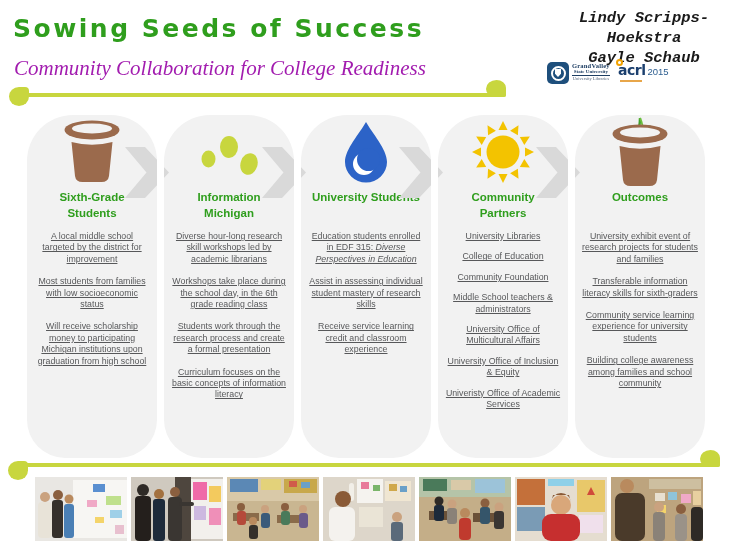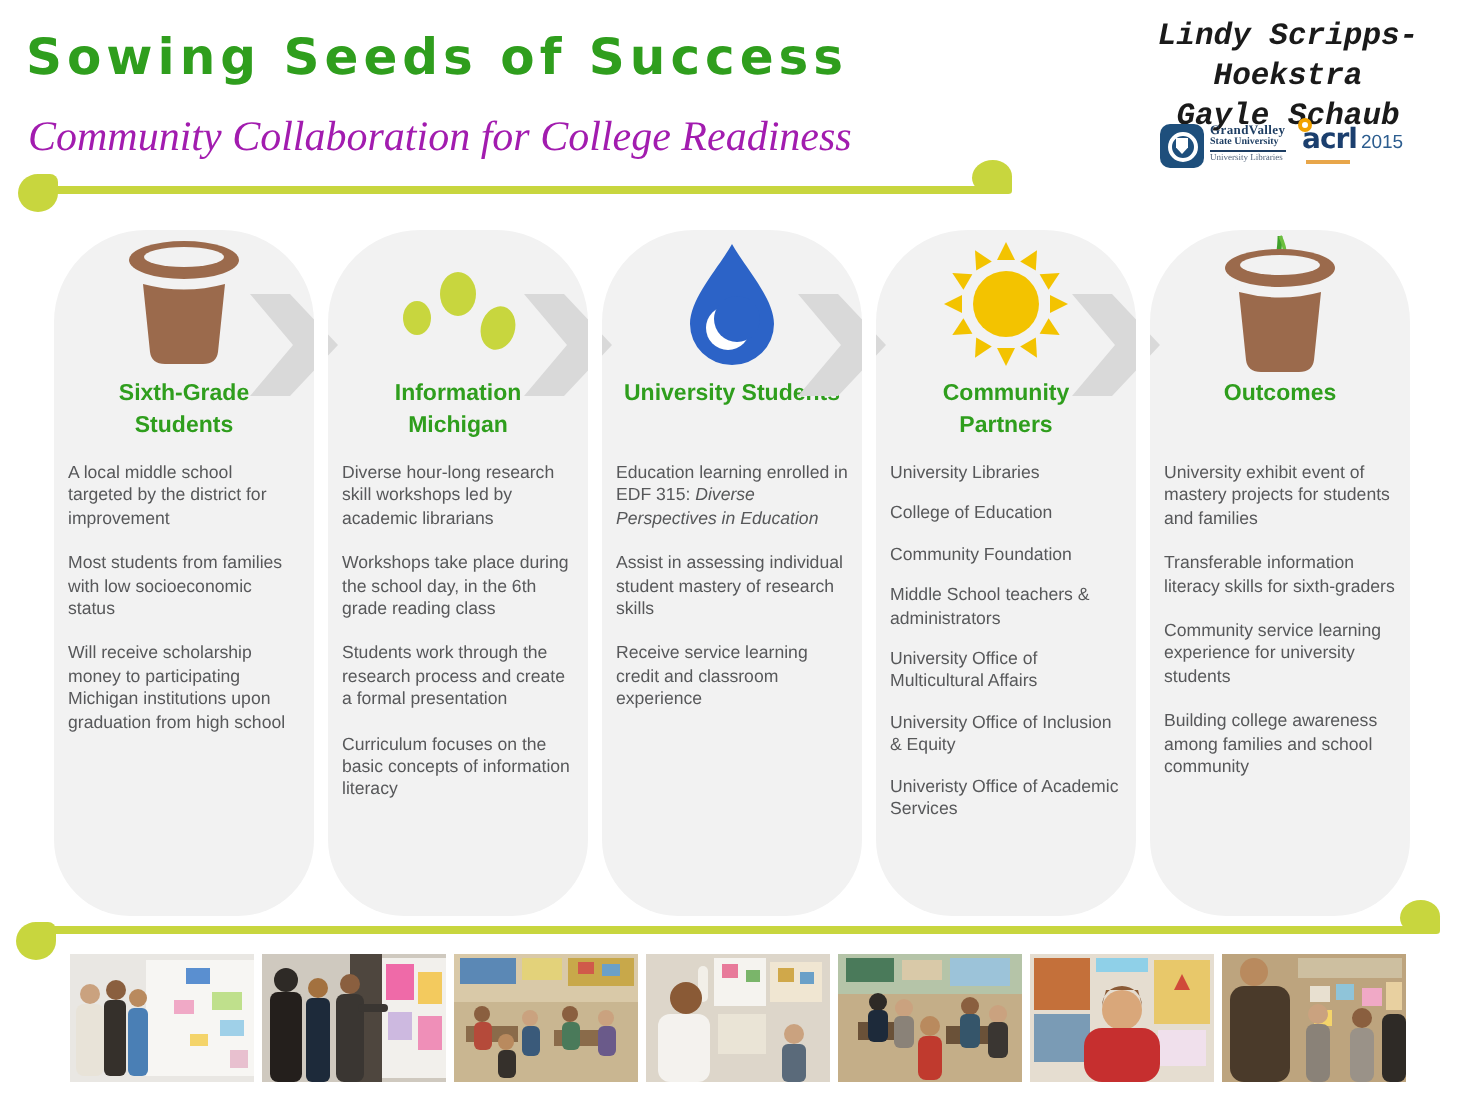--- a/index.html
+++ b/index.html
@@ -17,21 +17,21 @@
   .subtitle {
     position:absolute; left:14px; top:56px;
     font-family:"Liberation Serif", serif; font-style:italic;
     font-size:21px; color:#a21caf; white-space:nowrap;
   }
   .authors {
     position:absolute; right:6px; top:8px; width:170px; text-align:center;
     font-family:Liberation Mono, monospace; font-style:italic;
     font-size:15.5px; color:#1a1a1a; line-height:20px; font-weight:bold;
   }
-  .logos { position:absolute; left:580px; top:61px; width:145px; height:26px; }
+  .logos { position:absolute; left:547px; top:61px; width:145px; height:26px;text-align:center; }
   .gvsu { position:absolute; left:0; top:1px; display:flex; align-items:flex-start; }
   .gvsu-mark {
     width:22px; height:22px; background:#1e4f7c; border-radius:5px;
     display:flex; align-items:center; justify-content:center; flex:0 0 auto;
   }
   .gvsu-mark .ring {
     width:15px; height:15px; border:2px solid #fff; border-radius:50%;
     display:flex; align-items:center; justify-content:center;
   }
   .gvsu-mark .shield { width:6px; height:8px; background:#fff; clip-path:polygon(0 0,100% 0,100% 60%,50% 100%,0 60%); }
@@ -61,22 +61,22 @@
   .card {
     position:absolute; top:115px; width:130px; height:343px;
     background:#f2f2f2; border-radius:46px 46px 38px 38px;
   }
   .icon-box { height:74px; display:flex; align-items:center; justify-content:center; }
   .card-title {
     height:36px; text-align:center; font-weight:bold; font-size:11.5px;
     line-height:16px; color:#2f9e1d; padding:0 10px;
   }
   .card-body {
-    margin-top:6px; padding:0 7px; 
-    font-size:8.8px; line-height:11.4px; color:#57585a;
+    margin-top:6px; padding:0 7px; text-align:center;
+    font-size:8.8px; line-height:11.4px; color:#57585a;text-decoration:underline;
   }
   .card-body p { margin:0 0 11px 0; }
   .card-body.partners p { margin:0 0 9px 0; }
   .card-body em { font-style:italic;margin-top:32px; }
   
   .arrow { position:absolute; top:147px; width:44px; height:51px; }
   .gap-cover { position:absolute; top:140px; width:7px; height:66px; background:#ffffff; }
   
   .photo { position:absolute; top:477px; width:92px; height:64px; }
 </style>
@@ -153,21 +153,21 @@
   <div class="card" style="left:301px">
     <div class="icon-box">
       <svg width="46" height="62" viewBox="0 0 46 62">
         <path d="M23 1 C17 12 2 28 2 41 A21 20.5 0 0 0 44 41 C44 28 29 12 23 1 Z" fill="#2c63c7"></path>
         <circle cx="21" cy="43" r="11" fill="#ffffff"></circle>
         <circle cx="25.5" cy="38.5" r="11.5" fill="#2c63c7"></circle>
       </svg>
     </div>
     <div class="card-title">University Students</div>
     <div class="card-body">
-      <p><span>Education learning enrolled in EDF 315:</span> <em>Diverse Perspectives in Education</em></p>
+      <p><span>Education students enrolled in EDF 315:</span> <em>Diverse Perspectives in Education</em></p>
       <p>Assist in assessing individual student mastery of research skills</p>
       <p>Receive service learning credit and classroom experience</p>
     </div>
   </div>
 
   <div class="card" style="left:438px">
     <div class="icon-box">
       <svg width="66" height="66" viewBox="0 0 66 66">
         <circle cx="33" cy="33" r="16.5" fill="#f3c300"></circle>
         <polygon points="33,2 28.5,11 37.5,11" fill="#f3c300"></polygon>
@@ -208,21 +208,21 @@
         <g transform="translate(2,8)">
           <ellipse cx="29" cy="10" rx="27.5" ry="9.5" fill="#9b6a4c"></ellipse>
           <ellipse cx="29" cy="8.5" rx="20" ry="5" fill="#f2f2f2"></ellipse>
           <path d="M7 18.5 Q29 25 51 18.5" stroke="#f2f2f2" stroke-width="3" fill="none"></path>
           <path d="M8.5 22 Q29 27.5 49.5 22 L46 56 Q45.2 62 38.5 62 L19.5 62 Q12.8 62 12 56 Z" fill="#9b6a4c"></path>
         </g>
       </svg>
     </div>
     <div class="card-title">Outcomes</div>
     <div class="card-body">
-      <p>University exhibit event of mastery projects for students and families</p>
+      <p>University exhibit event of research projects for students and families</p>
       <p>Transferable information literacy skills for sixth-graders</p>
       <p>Community service learning experience for university students</p>
       <p>Building college awareness among families and school community</p>
     </div>
   </div>
 
   <svg class="arrow" style="left:125px" viewBox="0 0 44 51">
       <polygon points="0,0 20,0 44,25.5 20,51 0,51 21.5,25.5" fill="#d9d9d9"></polygon>
     </svg>
   <svg class="arrow" style="left:262px" viewBox="0 0 44 51">

